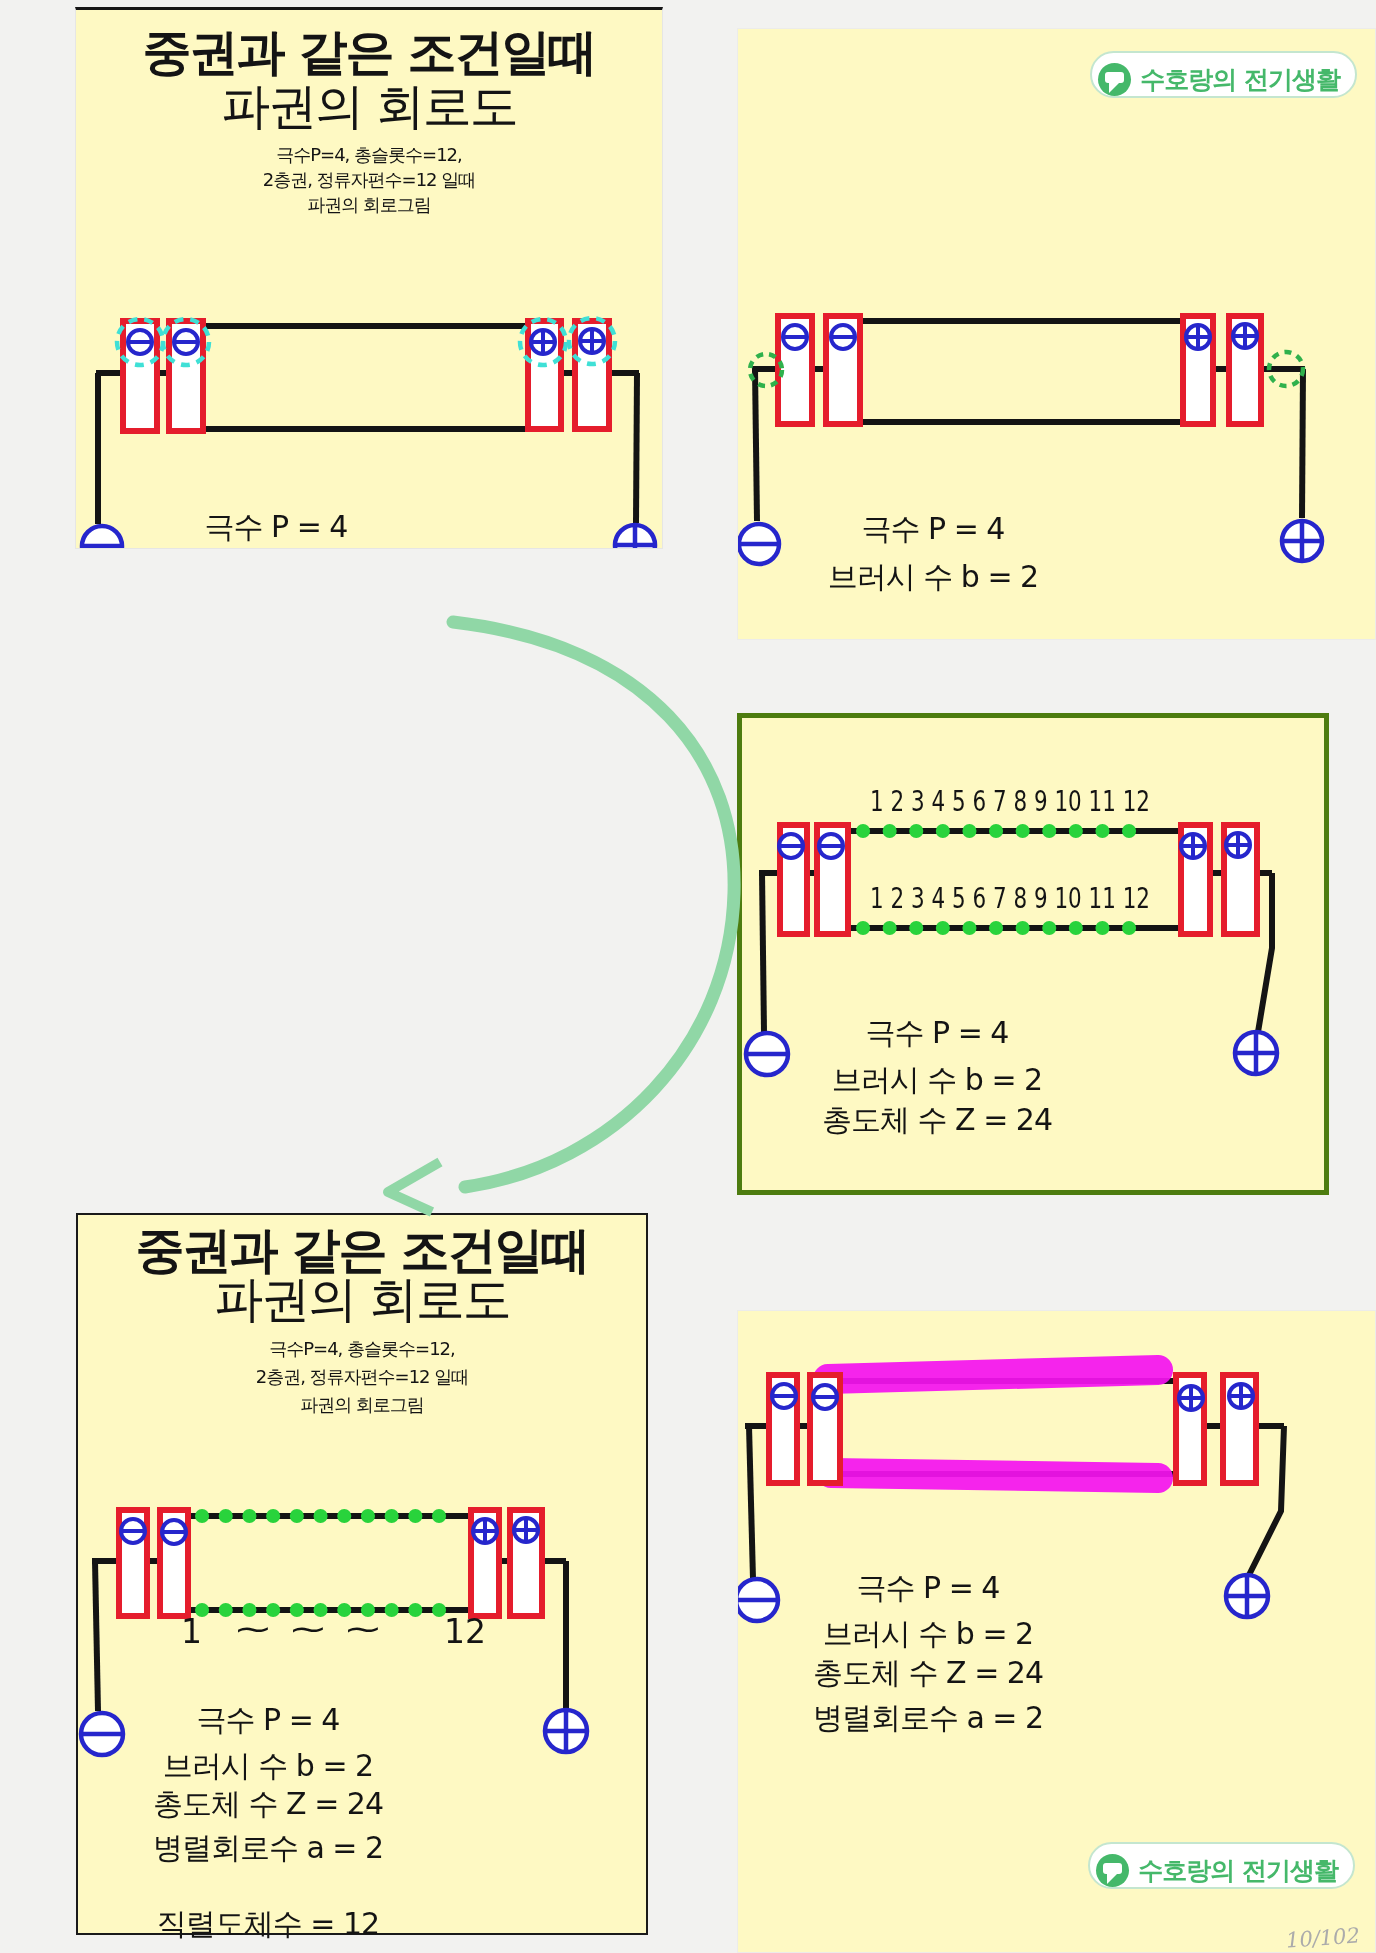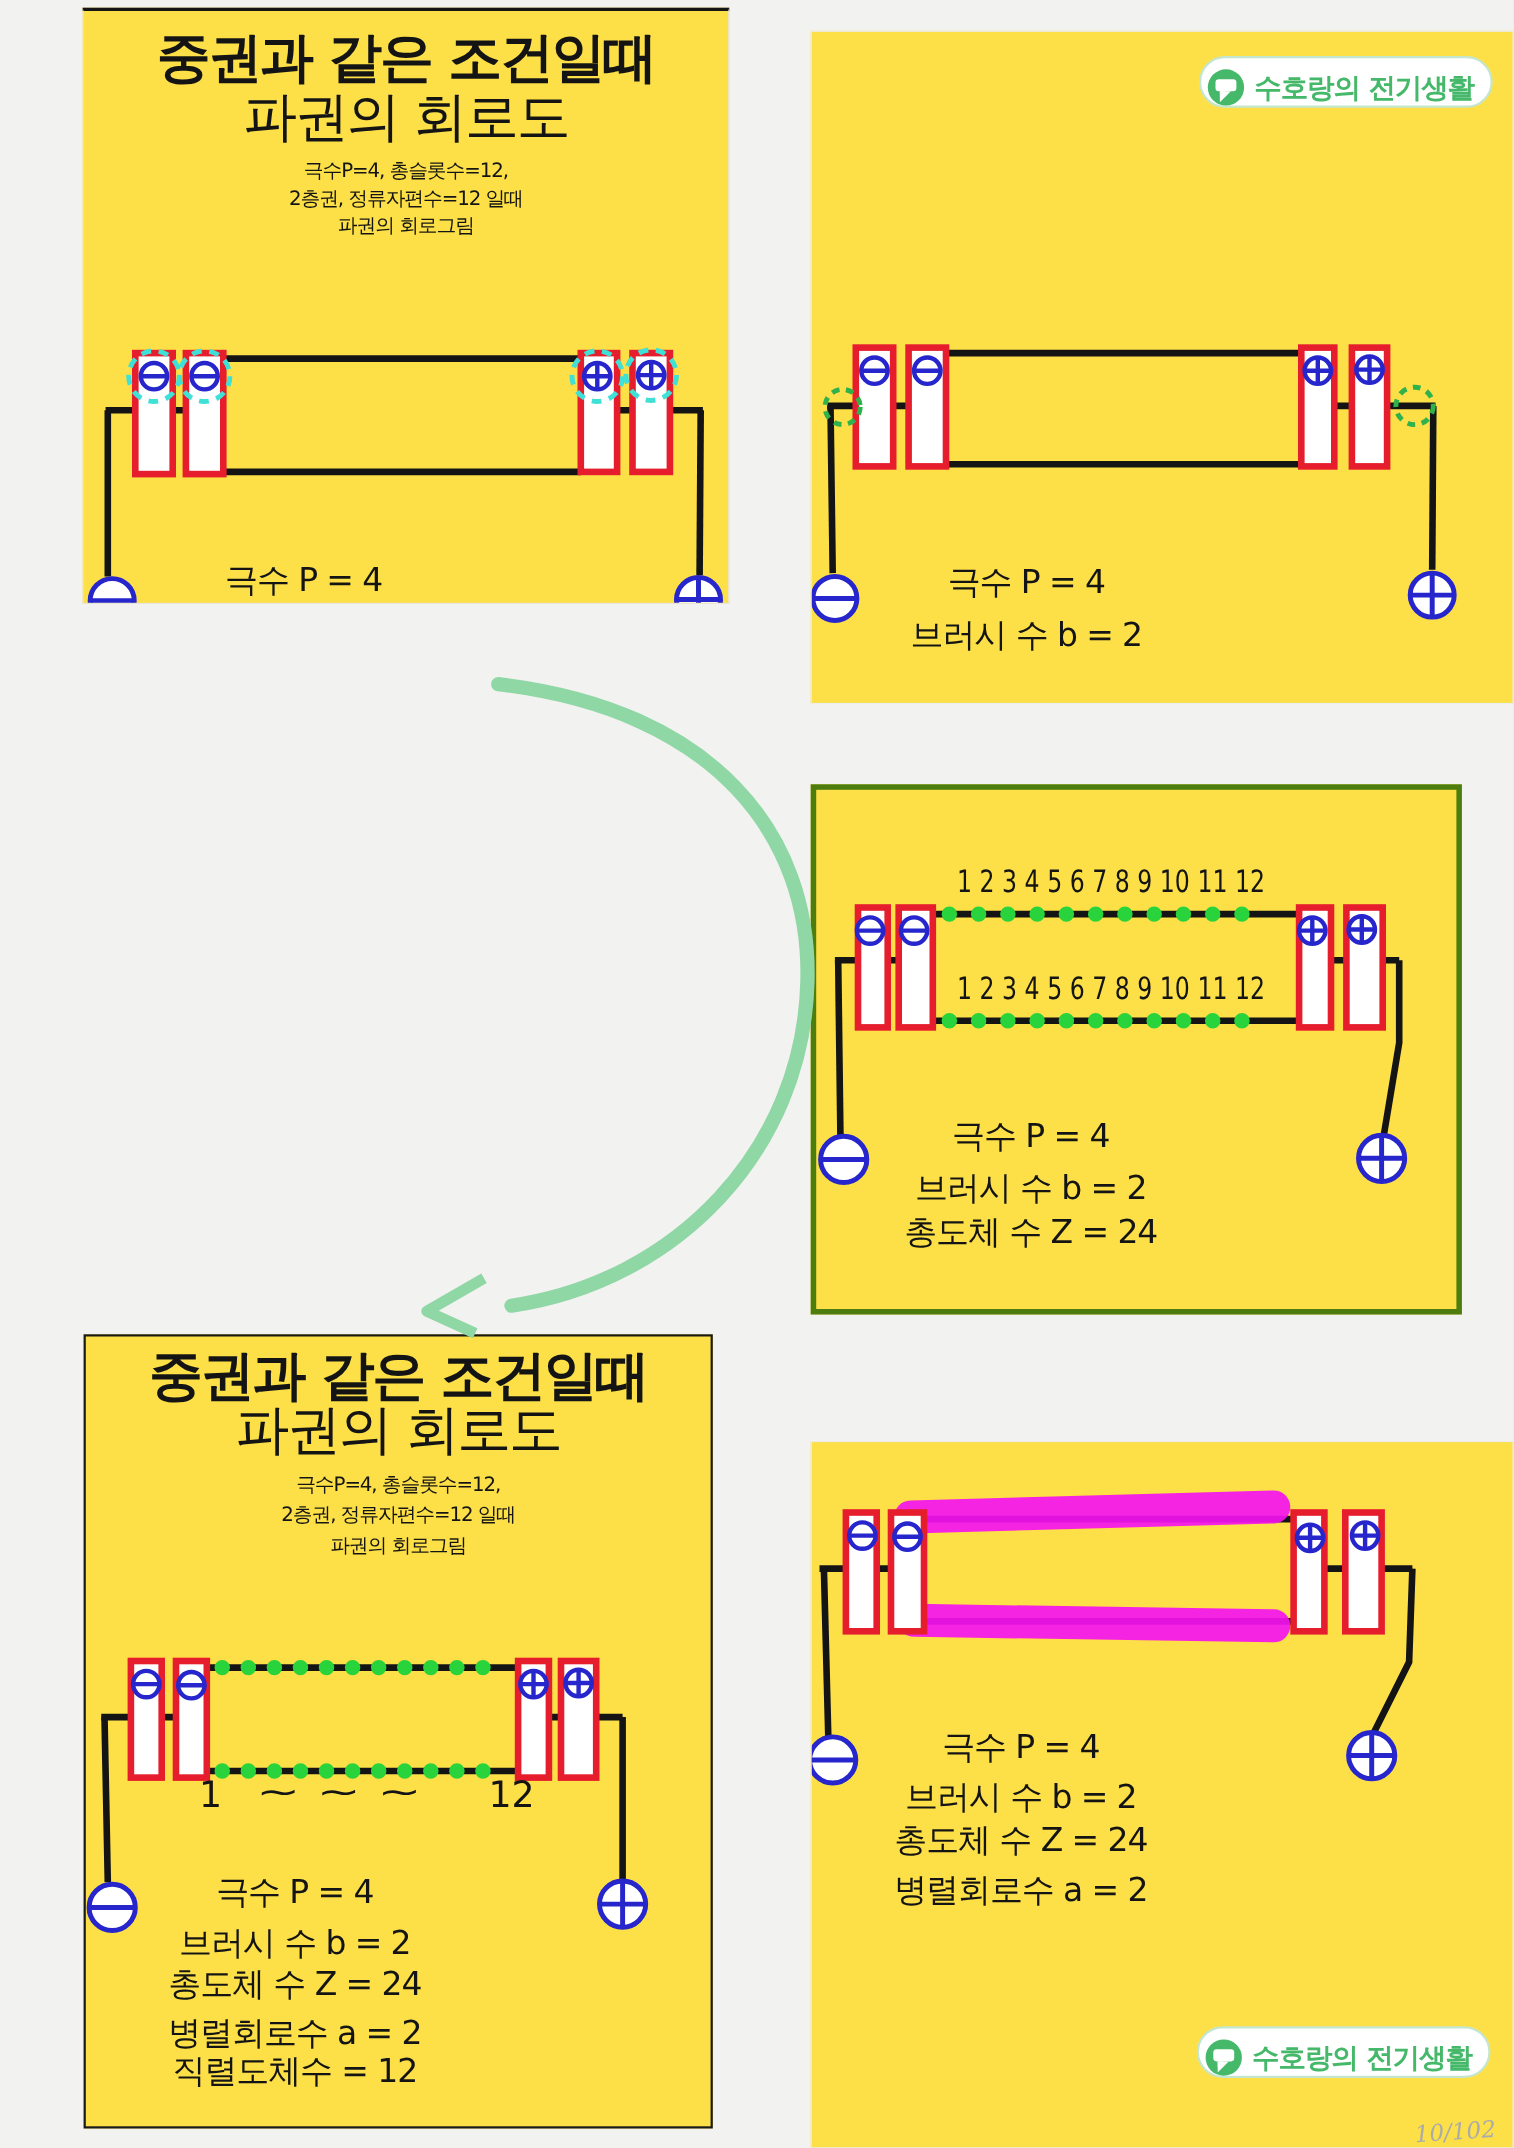--- a/index.html
+++ b/index.html
@@ -1,18 +1,18 @@
 <!DOCTYPE html>
 <html><head>
 <meta charset="utf-8">
 <style>
   html,body{margin:0;padding:0;background:#e8e8e6;}
   .screen{position:relative;width:1376px;height:1953px;background:#f2f2f0;
           font-family:"DejaVu Sans","Liberation Sans",sans-serif;overflow:hidden;}
-  .card{position:absolute;background:#fde047;box-sizing:border-box;}
+  .card{position:absolute;background:#fef9c3;box-sizing:border-box;}
   #card1{left:75px;top:7px;width:588px;height:542px;border:1px solid #e6e6e4;border-top:3px solid #161616;}
   #card2{left:737px;top:28px;width:639px;height:612px;border:1px solid #ececea;}
   #card3{left:737px;top:713px;width:592px;height:482px;border:5px solid #4d7c0f;}
   #card4{left:76px;top:1213px;width:572px;height:722px;border:2px solid #1a1a1a;}
   #card5{left:737px;top:1310px;width:639px;height:643px;border:1px solid #ececea;}
   .card svg{position:absolute;left:0;top:0;}
   .t{position:absolute;text-align:center;color:#141414;white-space:nowrap;}
   .title1{font-size:49px;font-weight:bold;letter-spacing:-2px;width:100%;}
   .title2{font-size:49px;font-weight:normal;letter-spacing:-2px;width:100%;}
   .sub{font-size:18px;font-weight:normal;width:100%;letter-spacing:-1px;}
@@ -281,21 +281,21 @@
             <circle cx="488" cy="516" r="21"></circle>
             <line x1="468" y1="516" x2="508" y2="516"></line>
             <line x1="488" y1="496" x2="488" y2="536"></line>
           </g>
       </g>
     </svg>
     <div class="t lbl" style="top:485px;left:0;width:380px;">극수 P = 4</div>
     <div class="t lbl" style="top:531px;left:0;width:380px;">브러시 수 b = 2</div>
     <div class="t lbl" style="top:569px;left:0;width:380px;">총도체 수 Z = 24</div>
     <div class="t lbl" style="top:613px;left:0;width:380px;">병렬회로수 a = 2</div>
-    <div class="t lbl" style="top:648px;left:0;width:380px;">직렬도체수 = 12</div>
+    <div class="t lbl" style="top:689px;left:0;width:380px;">직렬도체수 = 12</div>
   </div>
 
   <div class="card" id="card5">
     <svg width="637" height="641" viewBox="0 0 637 641">
       <g stroke="#141414" stroke-width="6">
         <line x1="102" y1="70" x2="438" y2="70"></line>
         <line x1="102" y1="163" x2="438" y2="163"></line>
         <line x1="7" y1="115" x2="31" y2="115"></line>
         <line x1="60" y1="115" x2="72" y2="115"></line>
         <line x1="466" y1="115" x2="485" y2="115"></line>

